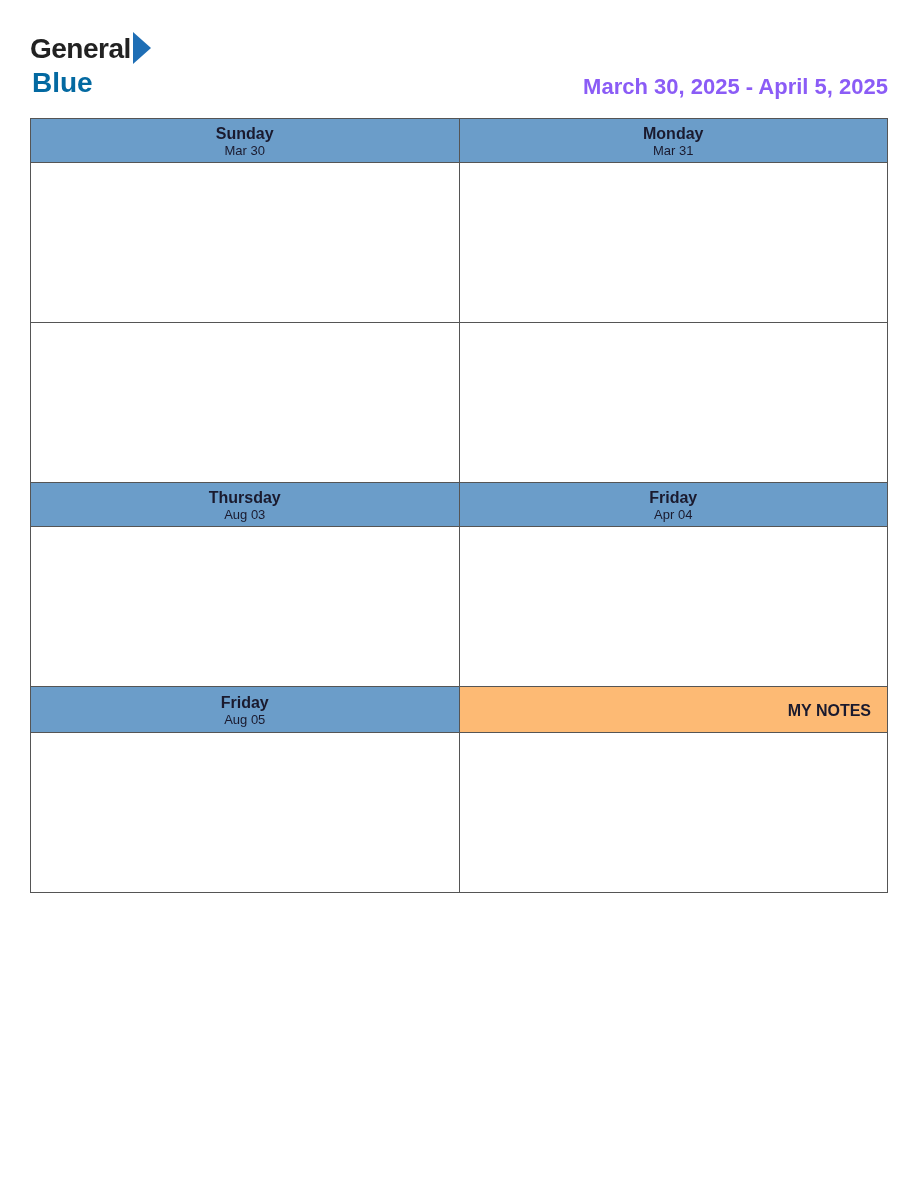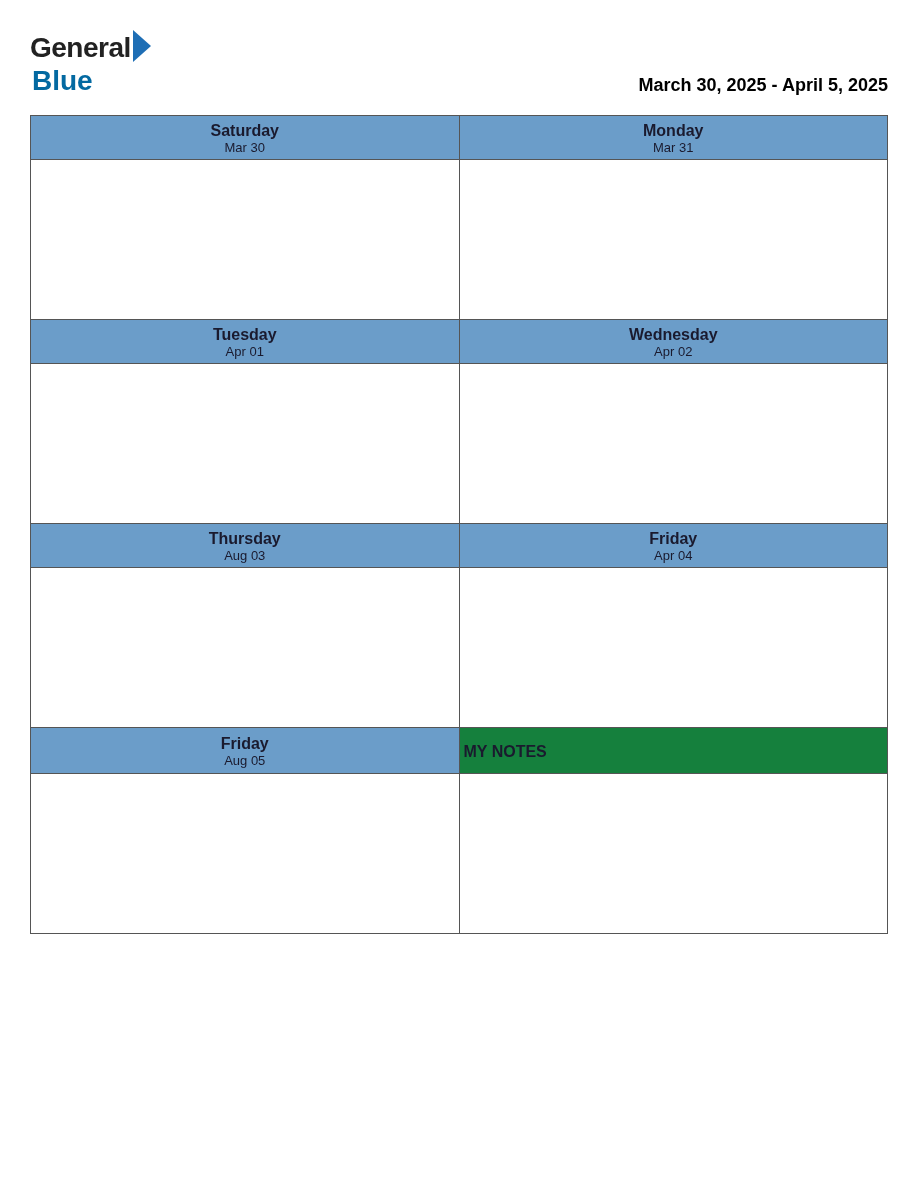--- a/index.html
+++ b/index.html
@@ -63,23 +63,23 @@
       text-align: right;
     }
 
     .title-weekly {
       font-size: 26px;
       font-weight: bold;
       color: #1e6eb5;
     }
 
     .title-dates {
-      font-size: 18px;
-      font-weight: bold;
-      color: #000000;
+      font-size: 22px;
+      font-weight: bold;
+      color: #8b5cf6;
       margin-top: 44px;
     }
 
     .calendar-table {
       width: 100%;
       border-collapse: collapse;
       border: 1.5px solid #555;
     }
 
     .calendar-table td,
@@ -109,22 +109,22 @@
 
     .day-cell {
       height: 160px;
       vertical-align: top;
       padding: 6px;
       background: #fff;
       width: 50%;
     }
 
     .notes-header {
-      background-color: #15803d;
-      text-align: left;
+      background-color: #fdba74;
+      text-align: right;
       padding: 6px 16px 4px 4px;
       width: 50%;
     }
 
     .notes-label {
       font-size: 16px;
       font-weight: bold;
       color: #1a1a2e;
       display: block;
       line-height: 2.2;
@@ -151,44 +151,34 @@
   <div class="title-block">
     <div class="title-dates">March 30, 2025 - April 5, 2025</div>
   </div>
 </div>
 
 <table class="calendar-table">
 
   <tbody>
       <tr>
     <td class="day-header">
-      <span class="day-name">Saturday</span>
+      <span class="day-name">Sunday</span>
       <span class="day-date">Mar 30</span>
     </td>
     <td class="day-header">
       <span class="day-name">Monday</span>
       <span class="day-date">Mar 31</span>
     </td>
   </tr>
 
   <tr>
     <td class="day-cell"></td>
     <td class="day-cell"></td>
   </tr>
 
-  <tr>
-    <td class="day-header">
-      <span class="day-name">Tuesday</span>
-      <span class="day-date">Apr 01</span>
-    </td>
-    <td class="day-header">
-      <span class="day-name">Wednesday</span>
-      <span class="day-date">Apr 02</span>
-    </td>
-  </tr>
 
   <tr>
     <td class="day-cell"></td>
     <td class="day-cell"></td>
   </tr>
 
   <tr>
     <td class="day-header">
       <span class="day-name">Thursday</span>
       <span class="day-date">Aug 03</span>

